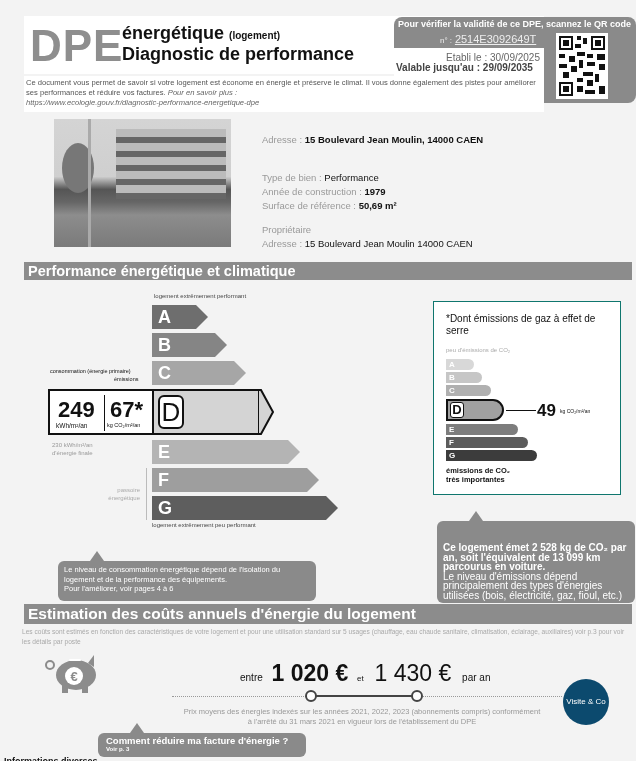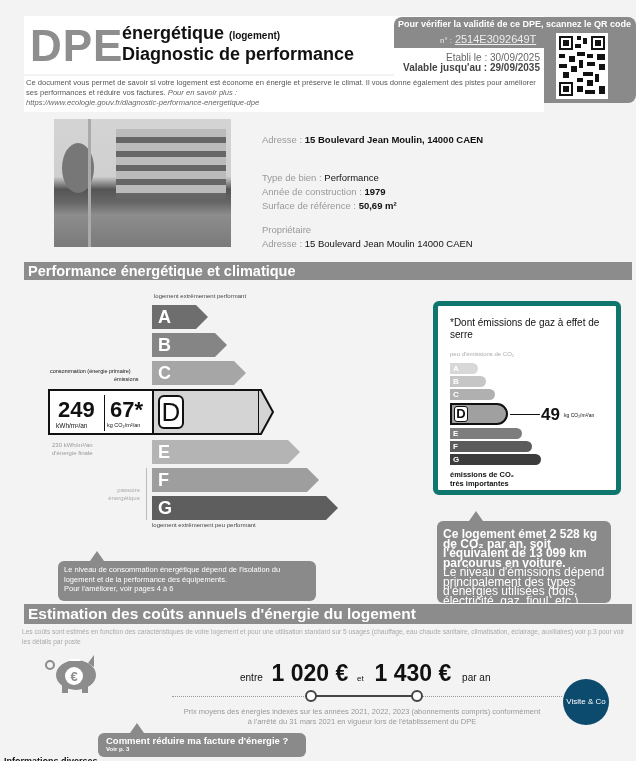--- a/index.html
+++ b/index.html
@@ -8,42 +8,42 @@
 .hdr{position:absolute;left:24px;top:16px;width:520px;height:58px;background:#fff}
 .dpe-logo{position:absolute;left:30px;top:24px;font-size:44px;font-weight:bold;color:#8e8e8e;letter-spacing:1px;line-height:44px}
 .title{position:absolute;left:122px;top:24px;font-size:18px;font-weight:bold;line-height:19px;color:#111}
 .title small{font-size:10px;font-weight:bold}
 .qrbox{position:absolute;left:394px;top:17px;width:242px;height:86px;background:#8a8a8a;border-radius:8px}
 .qrbox .verif{position:absolute;left:4px;top:2px;font-size:9px;color:#fff;font-weight:bold;white-space:nowrap}
 .num{position:absolute;left:440px;top:33px;font-size:10px;color:#eee}
 .num span{text-decoration:underline;font-size:11px}
 .datebox{position:absolute;left:394px;top:48px;width:150px;height:28px;background:#fff}
 .etabli{position:absolute;left:396px;top:53px;width:144px;text-align:right;font-size:10px;color:#666;line-height:9px}
-.valable{position:absolute;left:396px;top:62px;width:144px;text-align:right;font-size:10px;font-weight:bold;color:#444}
+.valable{position:absolute;left:396px;top:62px;width:144px;text-align:left;font-size:10px;font-weight:bold;color:#444}
 .qr{position:absolute;left:556px;top:33px;width:52px;height:66px;background:#fff;padding:3px}
 .intro{position:absolute;left:24px;top:76px;width:520px;height:36px;background:#fff;padding:2px 2px;font-size:7.6px;line-height:10px;color:#555}
 .intro i{color:#666}
 .photo{position:absolute;left:54px;top:119px;width:177px;height:128px;background:linear-gradient(180deg,#d4d4d4 0%,#cfcfcf 45%,#555 55%,#666 65%,#8d8d8d 75%,#7a7a7a 100%);overflow:hidden}
 .photo .bldg{position:absolute;left:62px;top:10px;width:110px;height:70px;background:repeating-linear-gradient(180deg,#bbb 0 8px,#666 8px 14px)}
 .photo .pole{position:absolute;left:34px;top:0;width:3px;height:128px;background:#aaa}
 .photo .tree{position:absolute;left:8px;top:24px;width:32px;height:50px;border-radius:50%;background:#777}
 .info{position:absolute;left:262px;top:133px;font-size:9.5px;color:#999;line-height:14px}
 .info b{color:#111}
 .sec{position:absolute;left:24px;width:608px;height:18px;background:#8c8c8c;color:#fff;font-weight:bold;font-size:14.5px;padding-left:4px;line-height:18px}
 .lbl{position:absolute;font-size:6px;color:#444}
 .bar{position:absolute;height:24px;color:#fff;font-weight:bold;font-size:18px;padding-left:6px;line-height:24px}
 .bar::after{content:"";position:absolute;right:-12px;top:0;border-top:12px solid transparent;border-bottom:12px solid transparent;border-left:12px solid var(--c)}
 .dbar{position:absolute;left:152px;top:389px;width:108px;height:46px;background:#d4d4d4;border:2px solid #111;border-right:none}
 .darrow{position:absolute;left:258px;top:389px;width:16px;height:46px}
 .dletter{position:absolute;left:158px;top:395px;width:26px;height:34px;border:2px solid #111;border-radius:6px;background:#fff;font-size:26px;line-height:30px;text-align:center;color:#111}
 .valbox{position:absolute;left:48px;top:389px;width:106px;height:46px;border:2px solid #111;background:#fff}
 .valbox .sep{position:absolute;left:54px;top:4px;width:1px;height:36px;background:#111}
 .big{position:absolute;font-weight:bold;font-size:22px;color:#111;line-height:22px}
 .unit{position:absolute;font-size:6.5px;color:#111}
-.ges{position:absolute;left:433px;top:301px;width:188px;height:194px;background:#fff;border:5px solid #0f766e;border-radius:6px}
+.ges{position:absolute;left:433px;top:301px;width:188px;height:194px;background:#fff;border:1px solid #0f766e;border-radius:0}
 .gbar{position:absolute;height:11px;border-radius:0 6px 6px 0;color:#fff;font-size:8px;font-weight:bold;padding-left:3px;line-height:11px}
 .bubble{position:absolute;background:#8a8a8a;color:#fff;border-radius:6px}
 .bubble::before{content:"";position:absolute;border-left:7px solid transparent;border-right:7px solid transparent;border-bottom:10px solid #8a8a8a;top:-10px}
 .piggy{position:absolute;left:44px;top:653px;width:56px;height:42px}
 .costs{position:absolute;left:240px;top:660px;font-size:10px;color:#111}
 .visit{position:absolute;left:563px;top:679px;width:46px;height:46px;border-radius:50%;background:#0c4a6e;color:#fff;font-size:8px;text-align:center;line-height:46px}
 </style>
 </head>
 <body>
 
@@ -149,21 +149,21 @@
     </div>
     <div style="position:absolute;left:72px;top:108px;width:30px;height:1px;background:#111"></div>
     <div style="position:absolute;left:103px;top:99px;font-size:17px;font-weight:bold">49</div>
     <div style="position:absolute;left:126px;top:106px;font-size:5px">kg CO₂/m²/an</div>
     <div class="gbar" style="left:12px;top:122px;width:72px;background:#7d7d7d">E</div>
     <div class="gbar" style="left:12px;top:135px;width:82px;background:#5c5c5c">F</div>
     <div class="gbar" style="left:12px;top:148px;width:91px;background:#3c3c3c">G</div>
     <div style="position:absolute;left:12px;top:164px;width:80px;font-size:7.5px;line-height:9px;font-weight:bold;color:#111">émissions de CO₂ très importantes</div>
   </div>
 
-  <div class="bubble" style="left:437px;top:521px;width:174px;height:82px;padding:9px 6px;font-size:12px;line-height:9.5px">
+  <div class="bubble" style="left:437px;top:521px;width:198px;height:82px;padding:22px 6px;font-size:10px;line-height:9.5px">
     <div style="font-weight:bold">Ce logement émet 2 528 kg de CO₂ par an, soit l'équivalent de 13 099 km parcourus en voiture.</div>
     <div>Le niveau d'émissions dépend principalement des types d'énergies utilisées (bois, électricité, gaz, fioul, etc.)</div>
   </div>
 
   <div class="sec" style="top:604px;height:20px;font-size:15.5px;line-height:20px">Estimation des coûts annuels d'énergie du logement</div>
   <div style="position:absolute;left:22px;top:627px;width:610px;font-size:6.6px;line-height:10px;color:#aaa">Les coûts sont estimés en fonction des caractéristiques de votre logement et pour une utilisation standard sur 5 usages (chauffage, eau chaude sanitaire, climatisation, éclairage, auxiliaires) voir p.3 pour voir les détails par poste</div>
 
   <svg class="piggy" viewBox="0 0 56 42">
     <ellipse cx="32" cy="22" rx="20" ry="15" fill="#8c8c8c"></ellipse>
     <rect x="18" y="30" width="6" height="10" fill="#8c8c8c"></rect>
@@ -172,21 +172,21 @@
     <circle cx="6" cy="12" r="4" fill="none" stroke="#8c8c8c" stroke-width="2"></circle>
     <rect x="25" y="6" width="12" height="2" rx="1" fill="#fff"></rect>
     <circle cx="30" cy="23" r="9" fill="#fff"></circle>
     <text x="30" y="28" font-size="13" text-anchor="middle" fill="#8c8c8c" font-weight="bold" font-family="Liberation Sans, sans-serif">€</text>
   </svg>
 
   <div class="costs">
     <span>entre</span>
     <span style="font-size:23px;font-weight:bold;margin:0 6px">1 020 €</span>
     <span style="font-size:8px">et</span>
-    <span style="font-size:23px;font-weight:bold;margin:0 8px">1 430 €</span>
+    <span style="font-size:23px;font-weight:normal;margin:0 8px">1 430 €</span>
     <span>par an</span>
   </div>
 
   <div style="position:absolute;left:172px;top:696px;width:390px;border-top:1px dotted #999"></div>
   <div style="position:absolute;left:312px;top:695px;width:105px;height:2px;background:#444"></div>
   <div style="position:absolute;left:305px;top:690px;width:12px;height:12px;border:2px solid #444;border-radius:50%;background:#fff"></div>
   <div style="position:absolute;left:411px;top:690px;width:12px;height:12px;border:2px solid #444;border-radius:50%;background:#fff"></div>
 
   <div style="position:absolute;left:162px;top:707px;width:400px;text-align:center;font-size:7.5px;line-height:10px;color:#999">
     <div style="white-space:nowrap;overflow:hidden">Prix moyens des énergies indexés sur les années 2021, 2022, 2023 (abonnements compris) conformément</div>

